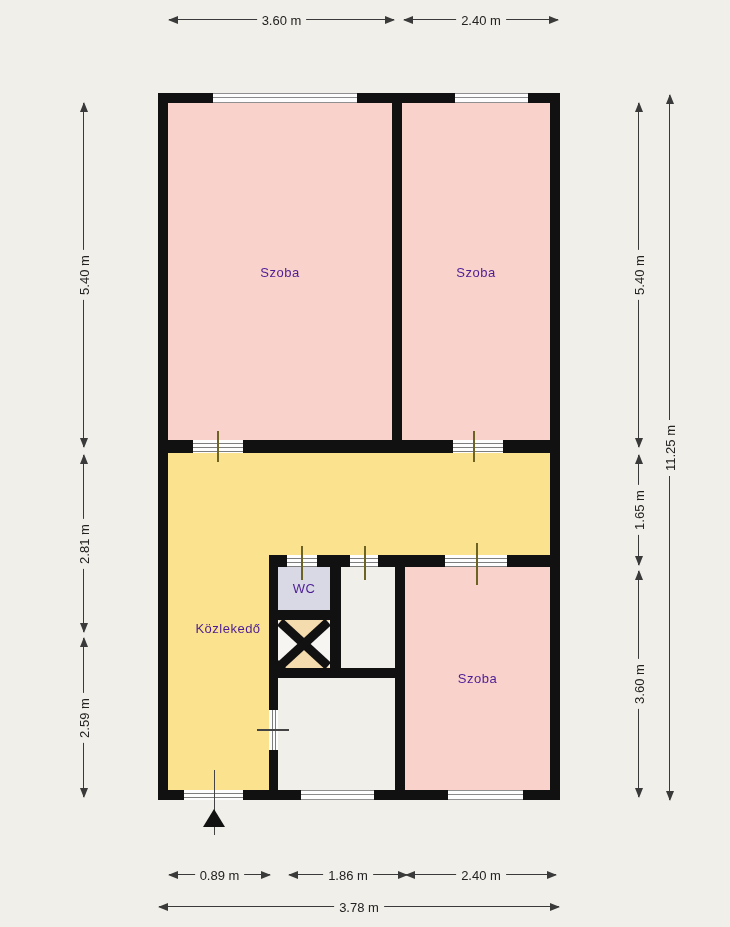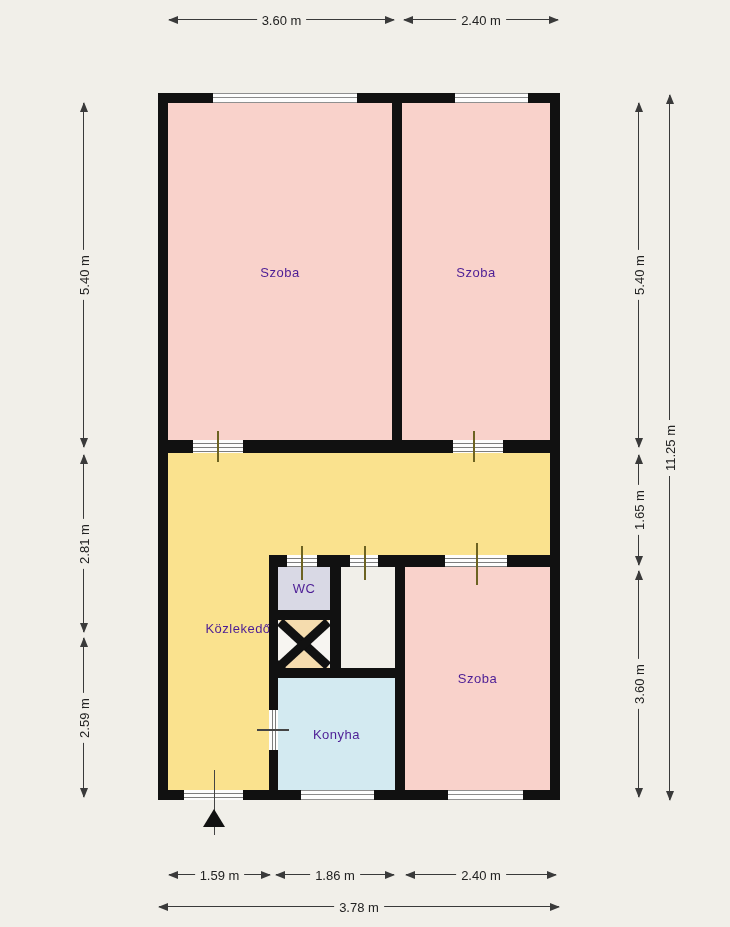--- a/index.html
+++ b/index.html
@@ -53,30 +53,27 @@
   <div class="room" style="left: 168px; top: 103px; width: 224px; height: 339px; background-color: rgb(249, 210, 203);">
     <span class="room-label">Szoba</span>
   </div>
 
   <div class="room" style="left: 402px; top: 103px; width: 148px; height: 339px; background-color: rgb(249, 210, 203);">
     <span class="room-label">Szoba</span>
   </div>
 
   <div class="abs" style="left: 168px; top: 453px; width: 382px; height: 102px; background-color: rgb(250, 226, 142);"></div>
   <div class="abs" style="left: 168px; top: 555px; width: 101px; height: 235px; background-color: rgb(250, 226, 142);"></div>
-  <span class="room-label kz-label" style="left:238px;top:628px;">Közlekedő</span>
+  <span class="room-label kz-label" style="left:228px;top:628px;">Közlekedő</span>
 
   <div class="room" style="left: 278px; top: 567px; width: 52px; height: 43px; background-color: rgb(217, 217, 229);">
     <span class="room-label">WC</span>
   </div>
 
 
-  <div class="room" style="left: 278px; top: 678px; width: 117px; height: 112px; background-color: rgb(211, 234, 241);">
-    <span class="room-label">Konyha</span>
-  </div>
 
   <div class="room" style="left: 405px; top: 567px; width: 145px; height: 223px; background-color: rgb(249, 210, 203);">
     <span class="room-label">Szoba</span>
   </div>
 
   <div class="abs" style="left:278px;top:620px;width:52px;height:48px;">
     <svg class="shaft-svg" viewBox="0 0 52 48" preserveAspectRatio="none">
       <polygon points="0,0 52,0 26,24" fill="#f5dcae"></polygon>
       <polygon points="0,48 52,48 26,24" fill="#f5dcae"></polygon>
       <polygon points="0,0 0,48 26,24" fill="#f7f5f1"></polygon>
@@ -169,23 +166,23 @@
 
   <div class="dim v" style="left:669px;top:95px;height:705px;">
     <span class="arr a-up"></span>
     <span class="arr a-down"></span>
     <span class="dlabel">11.25 m</span>
   </div>
 
   <div class="dim h" style="left:169px;top:874px;width:101px;">
     <span class="arr a-left"></span>
     <span class="arr a-right"></span>
-    <span class="dlabel">1.59 m</span>
+    <span class="dlabel">0.89 m</span>
   </div>
-  <div class="dim h" style="left:276px;top:874px;width:118px;">
+  <div class="dim h" style="left:289px;top:874px;width:118px;">
     <span class="arr a-left"></span>
     <span class="arr a-right"></span>
     <span class="dlabel">1.86 m</span>
   </div>
   <div class="dim h" style="left:406px;top:874px;width:150px;">
     <span class="arr a-left"></span>
     <span class="arr a-right"></span>
     <span class="dlabel">2.40 m</span>
   </div>
   <div class="dim h" style="left:159px;top:906px;width:400px;">

